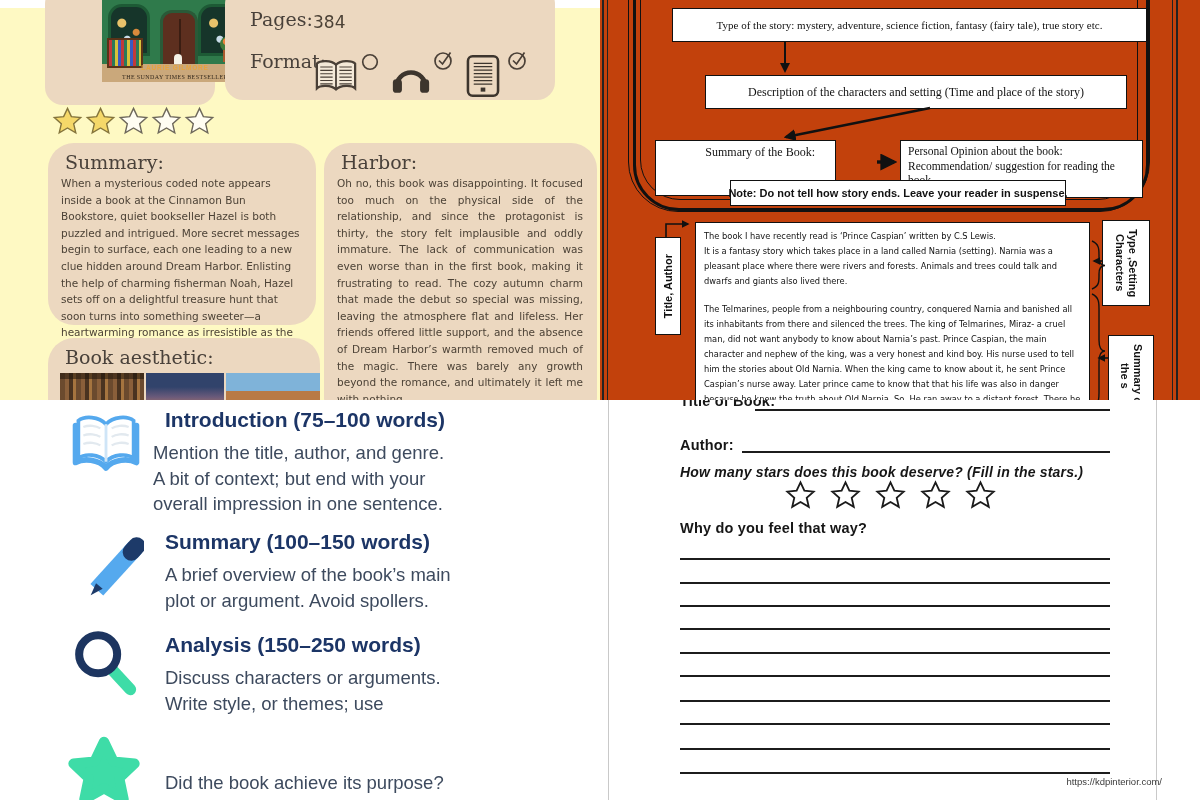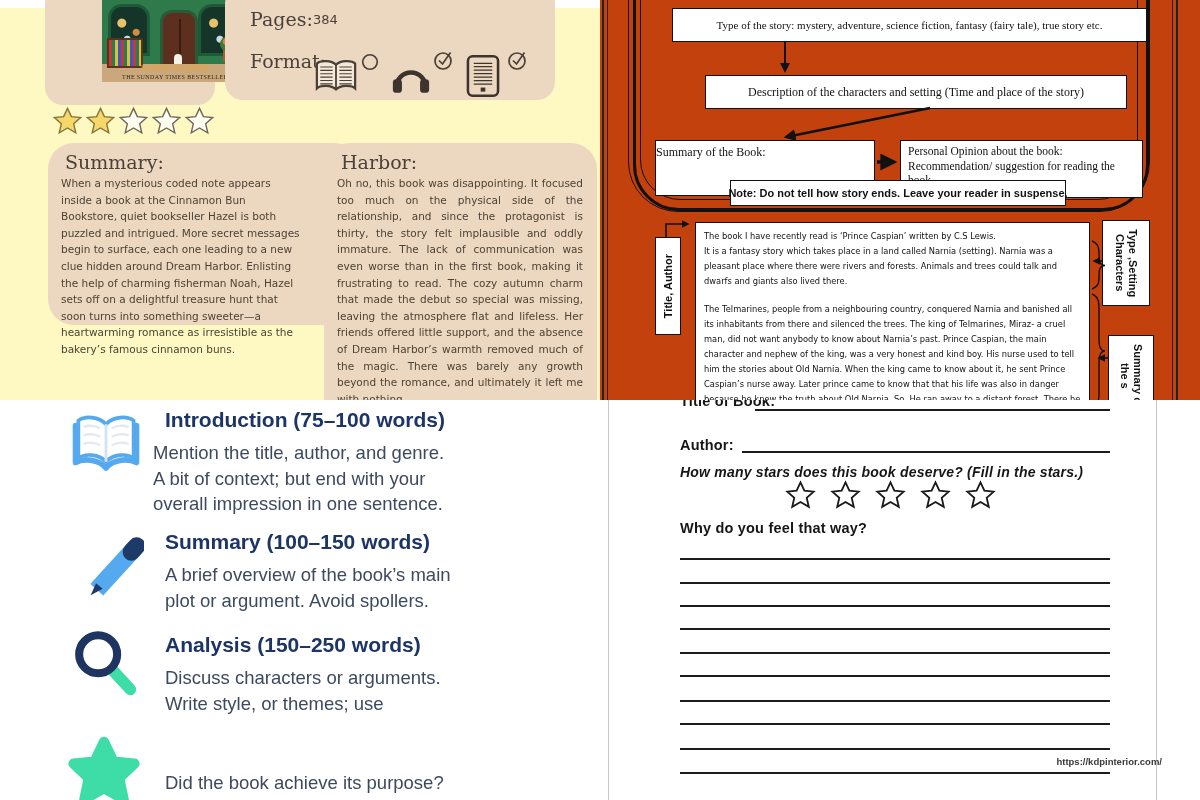--- a/index.html
+++ b/index.html
@@ -109,21 +109,21 @@
       <svg class="r-star rate" viewBox="0 0 24 24">
           <path d="M12 1.8 L15 8.2 L22.2 9 L16.8 13.8 L18.4 20.8 L12 17 L5.6 20.8 L7.2 13.8 L1.8 9 L9 8.2 Z"></path>
         </svg>
       <svg class="r-star rate" viewBox="0 0 24 24">
           <path d="M12 1.8 L15 8.2 L22.2 9 L16.8 13.8 L18.4 20.8 L12 17 L5.6 20.8 L7.2 13.8 L1.8 9 L9 8.2 Z"></path>
         </svg>
     </div>
 
     <div class="abs r-panel" style="left:225px;top:-14px;width:330px;height:114px;">
       <div class="abs r-serif r-label-inline" style="left:25px;top:22px;">Pages:</div>
-      <div class="abs r-hand" style="left:88px;top:26px;font-size:13px;">384</div>
+      <div class="abs r-hand" style="left:88px;top:26px;font-size:17px;">384</div>
       <div class="abs r-serif r-label-inline" style="left:25px;top:64px;">Format:</div>
 
       <svg class="abs" style="left:88px;top:72px;" width="46" height="36" viewBox="0 0 40 32">
         <path d="M20 6 C16 2 6 2 3 5 L3 27 C6 24 16 24 20 28 C24 24 34 24 37 27 L37 5 C34 2 24 2 20 6 Z" fill="#f4e9d8" stroke="#4a4037" stroke-width="2"></path>
         <path d="M20 6 L20 28" stroke="#4a4037" stroke-width="1.6"></path>
         <g stroke="#4a4037" stroke-width="0.9">
           <path d="M6 8 L17 8 M6 11 L17 11 M6 14 L17 14 M6 17 L17 17 M6 20 L17 20 M6 23 L17 23"></path>
           <path d="M23 8 L34 8 M23 11 L34 11 M23 14 L34 14 M23 17 L34 17 M23 20 L34 20 M23 23 L34 23"></path>
         </g>
       </svg>
@@ -147,46 +147,55 @@
           <path d="M7 8 L23 8 M7 11 L23 11 M7 14 L23 14 M7 17 L23 17 M7 20 L23 20 M7 23 L23 23 M7 26 L23 26"></path>
         </g>
         <rect x="13" y="29" width="4" height="3.5" fill="#3d352d"></rect>
       </svg>
       <svg class="abs" style="left:282px;top:63px;" width="22" height="22" viewBox="0 0 22 22">
         <circle cx="10" cy="12" r="8" fill="none" stroke="#4a4037" stroke-width="1.7"></circle>
         <path d="M6 11.5 L9.5 15 L17.5 3.5" fill="none" stroke="#4a4037" stroke-width="1.7"></path>
       </svg>
     </div>
 
-    <div class="abs r-panel" style="left:48px;top:143px;width:268px;height:182px;border-radius:26px;padding-left:44px;">
+    <div class="abs r-panel" style="left:48px;top:143px;width:268px;height:182px;border-radius:26px;">
       <div class="abs r-serif" style="left:17px;top:8px;font-size:19px;">Summary:</div>
       <div class="abs r-hand r-bodytext" style="left:13px;top:32px;width:242px;">When a mysterious coded note appears inside a book at the Cinnamon Bun Bookstore, quiet bookseller Hazel is both puzzled and intrigued. More secret messages begin to surface, each one leading to a new clue hidden around Dream Harbor. Enlisting the help of charming fisherman Noah, Hazel sets off on a delightful treasure hunt that soon turns into something sweeter—a heartwarming romance as irresistible as the bakery’s famous cinnamon buns.</div>
     </div>
 
     <div class="abs r-panel" style="left:324px;top:143px;width:273px;height:280px;border-radius:26px;">
       <div class="abs r-serif" style="left:17px;top:8px;font-size:19px;">Harbor:</div>
       <div class="abs r-hand r-bodytext" style="left:13px;top:32px;width:246px;text-align:justify;">Oh no, this book was disappointing. It focused too much on the physical side of the relationship, and since the protagonist is thirty, the story felt implausible and oddly immature. The lack of communication was even worse than in the first book, making it frustrating to read. The cozy autumn charm that made the debut so special was missing, leaving the atmosphere flat and lifeless. Her friends offered little support, and the absence of Dream Harbor’s warmth removed much of the magic. There was barely any growth beyond the romance, and ultimately it left me with nothing</div>
     </div>
 
+    <div class="abs r-panel" style="left:48px;top:338px;width:272px;height:90px;border-radius:26px;">
+      <div class="abs r-serif" style="left:17px;top:8px;font-size:19px;">Book aesthetic:</div>
+      <div class="r-photo" style="left:12px;width:84px;background:
+            linear-gradient(180deg,rgba(30,20,10,.55) 0 6px,transparent 6px),
+            repeating-linear-gradient(90deg,#6b4a2e 0 5px,#8a5f3a 5px 9px,#4a3320 9px 13px,#a5743f 13px 16px);"></div>
+      <div class="r-photo" style="left:98px;width:78px;background:linear-gradient(180deg,#31436b 0 35%,#6a5a7a 60%,#d8875a 100%),#31436b;"></div>
+      <div class="r-photo" style="left:178px;width:94px;background:
+            linear-gradient(180deg,#7fb3d9 0 45%,#b97a45 45% 75%,#7a5a3a 75%);"></div>
+    </div>
   </div>
 
   <div class="q" id="q-worksheet">
 
     <div class="abs w-edge" style="left:2px;top:0;width:2px;height:400px;"></div>
     <div class="abs w-edge" style="left:7px;top:0;width:1px;height:400px;"></div>
     <div class="abs w-edge" style="left:572px;top:0;width:1px;height:400px;"></div>
     <div class="abs w-edge" style="left:576px;top:0;width:2px;height:400px;"></div>
 
     <div class="w-frame" style="left:28px;top:-70px;width:520px;height:280px;border-width:1.5px;"></div>
     <div class="w-frame" style="left:33px;top:-65px;width:510px;height:270px;border-width:3px;border-radius:46px;"></div>
     <div class="w-frame" style="left:40px;top:-58px;width:496px;height:256px;border-width:1.2px;border-radius:40px;"></div>
 
     <div class="w-box" style="left:72px;top:8px;width:473px;height:32px;font-size:11px;display:flex;align-items:center;justify-content:center;white-space:nowrap;z-index:3;">Type of the story: mystery, adventure, science fiction, fantasy (fairy tale), true story etc.</div>
     <div class="w-box" style="left:105px;top:75px;width:420px;height:32px;font-size:12px;display:flex;align-items:center;justify-content:center;white-space:nowrap;z-index:3;">Description of the characters and setting (Time and place of the story)</div>
-    <div class="w-box" style="left:55px;top:140px;width:220px;height:56px;font-size:12px;padding:4px 0;box-sizing:border-box;z-index:3;">Summary of the Book:</div>
+    <div class="w-box" style="left:55px;top:140px;width:181px;height:56px;font-size:12px;padding:4px 20px;box-sizing:border-box;z-index:3;text-align:right;">Summary of the Book:</div>
     <div class="w-box" style="left:300px;top:140px;width:243px;height:58px;font-size:11.5px;line-height:14.5px;padding:3px 7px;box-sizing:border-box;white-space:pre-line;z-index:3;">Personal Opinion about the book:
 Recommendation/ suggestion for reading the
 book</div>
     <div class="w-box w-note" style="left:130px;top:180px;width:334px;height:24px;font-size:11px;display:flex;align-items:center;justify-content:center;white-space:nowrap;z-index:4;">Note:  Do not tell how story ends. Leave your reader in suspense.</div>
 
     <svg class="abs" style="left:0;top:0;z-index:5;pointer-events:none;" width="600" height="400">
       <defs>
         <marker id="ah" viewBox="0 0 10 10" refX="8" refY="5" markerWidth="5" markerHeight="5" orient="auto-start-reverse">
           <path d="M0 0 L10 5 L0 10 Z" fill="#111"></path>
         </marker>
@@ -295,16 +304,16 @@
     <div class="f-line" style="left:80px;top:182px;width:430px;"></div>
     <div class="f-line" style="left:80px;top:205px;width:430px;"></div>
     <div class="f-line" style="left:80px;top:228px;width:430px;"></div>
     <div class="f-line" style="left:80px;top:252px;width:430px;"></div>
     <div class="f-line" style="left:80px;top:275px;width:430px;"></div>
     <div class="f-line" style="left:80px;top:300px;width:430px;"></div>
     <div class="f-line" style="left:80px;top:323px;width:430px;"></div>
     <div class="f-line" style="left:80px;top:348px;width:430px;"></div>
     <div class="f-line" style="left:80px;top:372px;width:430px;"></div>
 
-    <div class="abs f-watermark" style="right:38px;top:356px;font-weight:bold;">https://kdpinterior.com/</div>
+    <div class="abs f-watermark" style="right:38px;top:376px;">https://kdpinterior.com/</div>
   </div>
 
 </div>
 
 </body></html>

